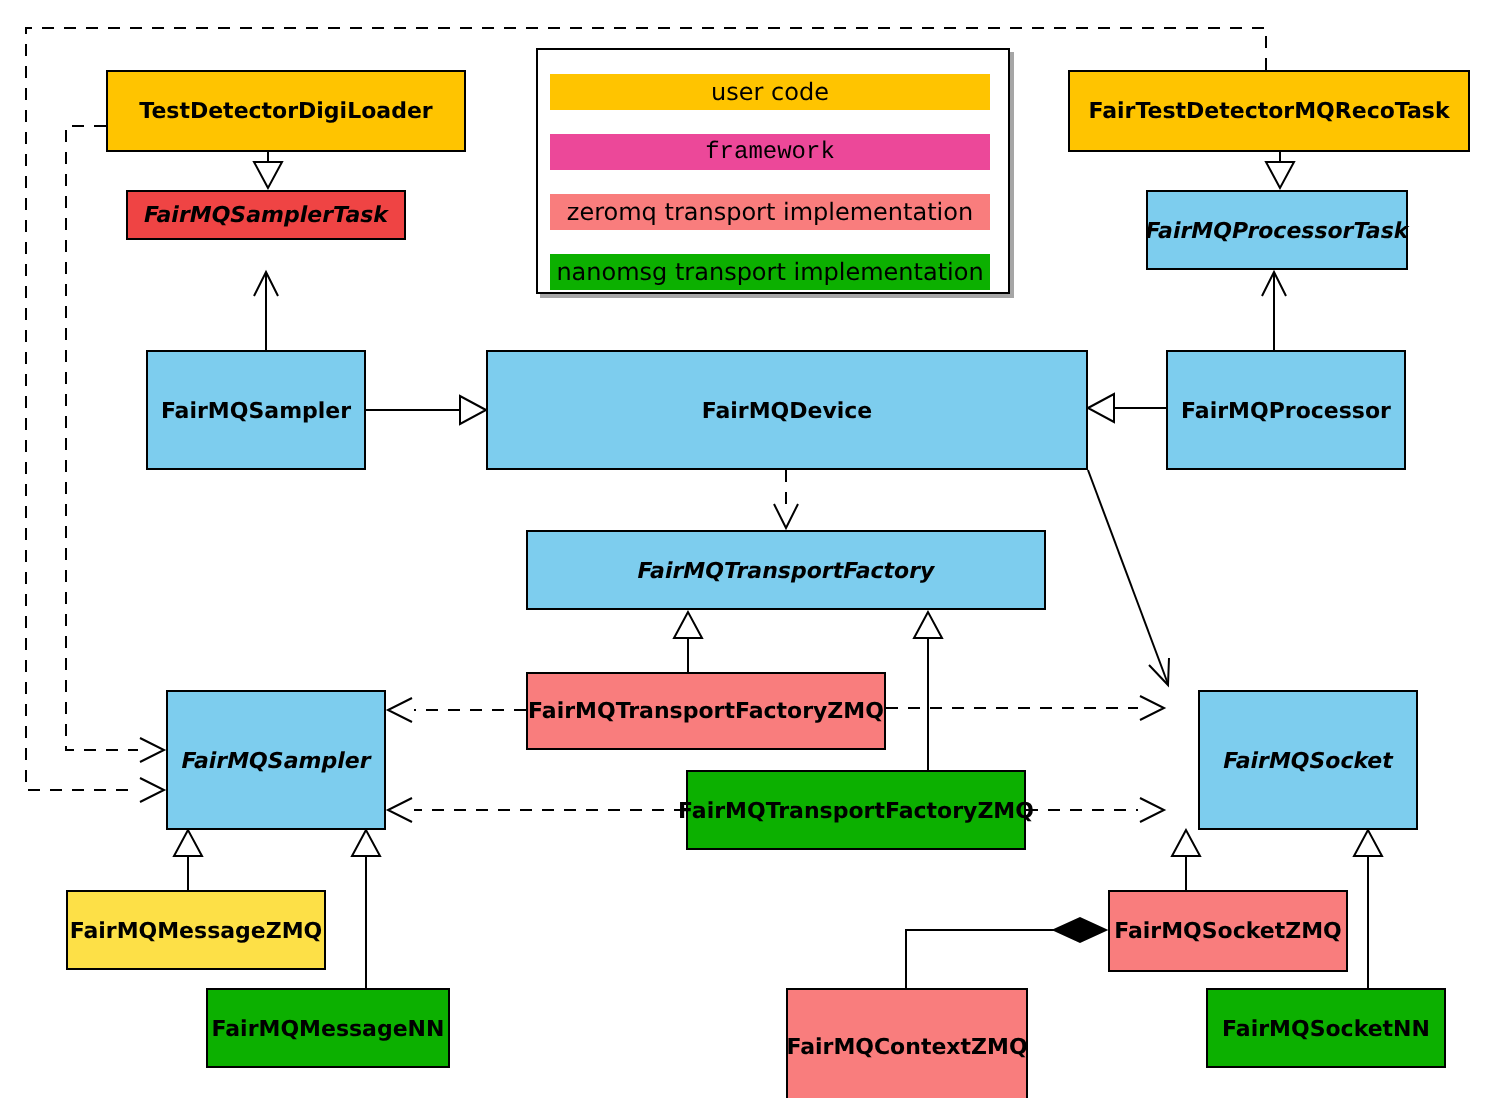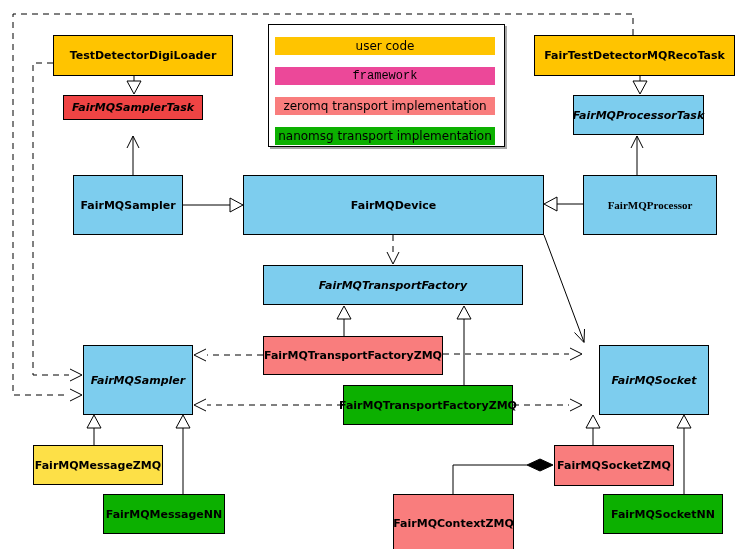--- a/index.html
+++ b/index.html
@@ -151,21 +151,21 @@
   </div>
   <div class="node abstract" style="left: 573px; top: 95px; width: 131px; height: 40px; background-color: rgb(125, 205, 238);">
     <span>FairMQProcessorTask</span>
   </div>
   <div class="node" style="left: 73px; top: 175px; width: 110px; height: 60px; background-color: rgb(125, 205, 238);">
     <span>FairMQSampler</span>
   </div>
   <div class="node" style="left: 243px; top: 175px; width: 301px; height: 60px; background-color: rgb(125, 205, 238);">
     <span>FairMQDevice</span>
   </div>
-  <div class="node" style="left: 583px; top: 175px; width: 134px; height: 60px; background-color: rgb(125, 205, 238); font-family: Liberation Serif, serif;">
+  <div class="node" style="left: 583px; top: 175px; width: 120px; height: 60px; background-color: rgb(125, 205, 238);">
     <span>FairMQProcessor</span>
   </div>
   <div class="node abstract" style="left: 263px; top: 265px; width: 260px; height: 40px; background-color: rgb(125, 205, 238);">
     <span>FairMQTransportFactory</span>
   </div>
   <div class="node" style="left: 263px; top: 336px; width: 180px; height: 39px; background-color: rgb(249, 125, 125);">
     <span>FairMQTransportFactoryZMQ</span>
   </div>
   <div class="node" style="left: 343px; top: 385px; width: 170px; height: 40px; background-color: rgb(12, 176, 0);">
     <span>FairMQTransportFactoryZMQ</span>

